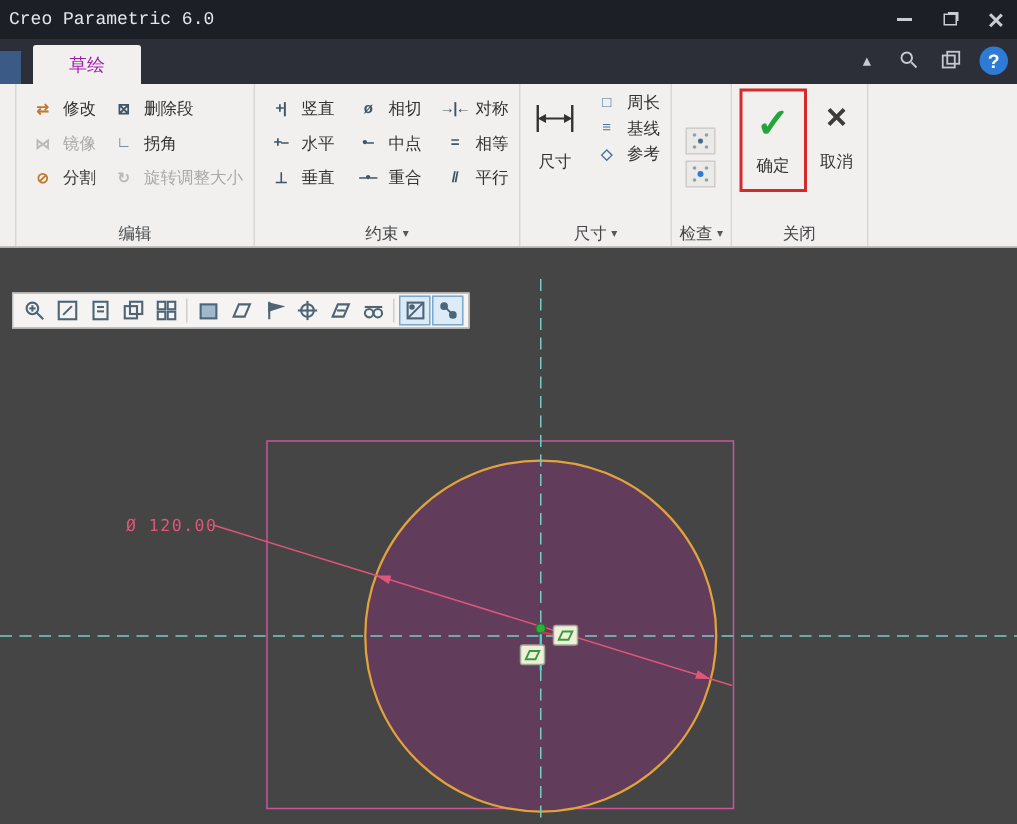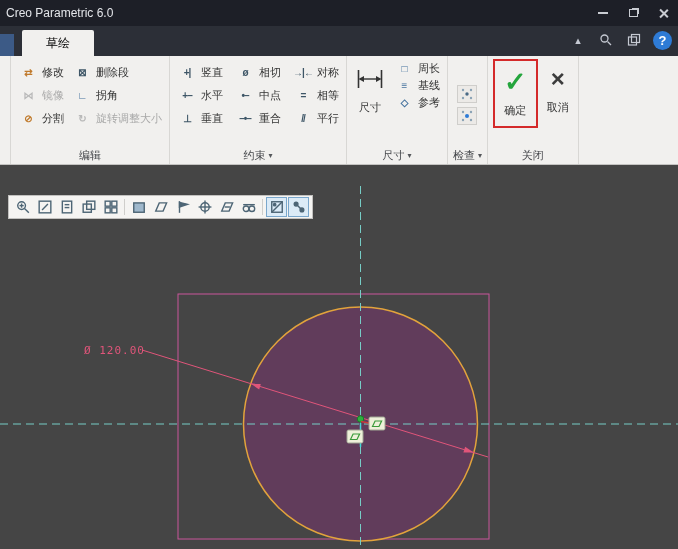--- a/index.html
+++ b/index.html
@@ -1,33 +1,33 @@
 <!DOCTYPE html>
 <html><head>
 <meta charset="utf-8">
 <style>
   * { box-sizing: border-box; margin: 0; padding: 0; }
   html,body { width:678px; height:549px; overflow:hidden; }
   body { font-family:"Liberation Sans", sans-serif; background:#454545; position:relative; }
 
   
   .titlebar { height:26px; background:#1d1f27; color:#e4e6ea; display:flex; align-items:center;
-              padding-left:6px; font-size:12px; }
+              padding-left:6px; font-size:12px;font-family:Liberation Mono, monospace; }
   .win-controls { margin-left:auto; display:flex; height:100%; }
   .win-btn { width:30px; height:100%; display:flex; align-items:center; justify-content:center; cursor:default; }
   .min-glyph { width:10px; height:2px; background:#c9ccd2; }
   .restore-glyph { width:9px; height:8px; border:1px solid #c9ccd2; box-shadow:2px -2px 0 -1px #c9ccd2; }
   .close-glyph { position:relative; width:11px; height:11px; }
   .close-glyph::before,.close-glyph::after { content:""; position:absolute; left:5px; top:0; width:1.6px; height:11px; background:#c9ccd2; }
   .close-glyph::before { transform:rotate(45deg); } .close-glyph::after { transform:rotate(-45deg); }
 
   
   .tabrow { height:30px; background:#2c2f37; display:flex; align-items:flex-end; position:relative; }
   .partial-tab { width:14px; height:22px; background:#3c5a86; margin-bottom:0; }
-  .tab-active { height:26px; background:#f1f0ee; color:#000000; padding:0 24px; display:flex; align-items:center;
+  .tab-active { height:26px; background:#f1f0ee; color:#a21caf; padding:0 24px; display:flex; align-items:center;
                 font-size:12px; margin-left:8px; border-radius:2px 2px 0 0; }
   .tabrow-icons { position:absolute; right:6px; top:3px; display:flex; gap:10px; align-items:center; height:22px; }
   .tr-ico { color:#c5c9d2; font-size:11px; display:flex; align-items:center; justify-content:center; width:18px; height:18px; }
   .help-btn { width:19px; height:19px; border-radius:50%; background:#2e7bd6; color:#fff; font-weight:bold;
               font-size:13px; display:flex; align-items:center; justify-content:center; }
 
   
   .ribbon { height:109px; background:#f1f0ee; display:flex; border-bottom:1px solid #c4c3c1; }
   .rgroup { display:flex; flex-direction:column; border-right:1px solid #d8d7d4; padding:3px 5px 0 5px; }
   .rgroup-body { flex:1; display:flex; align-items:flex-start; }

